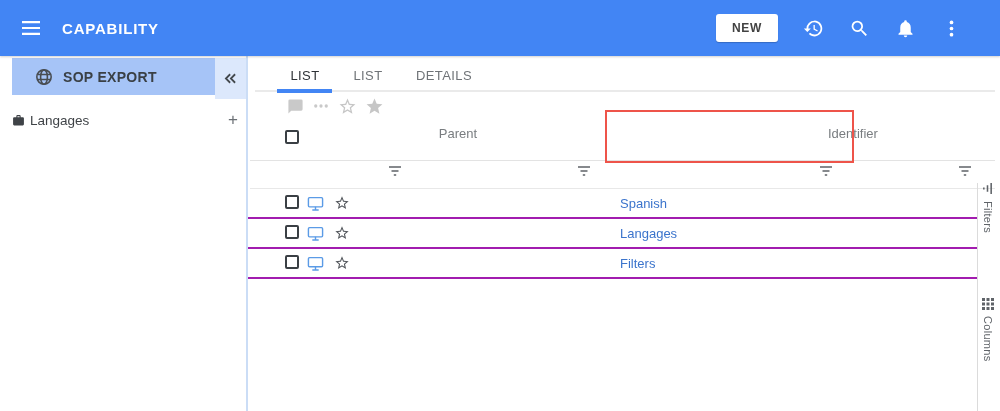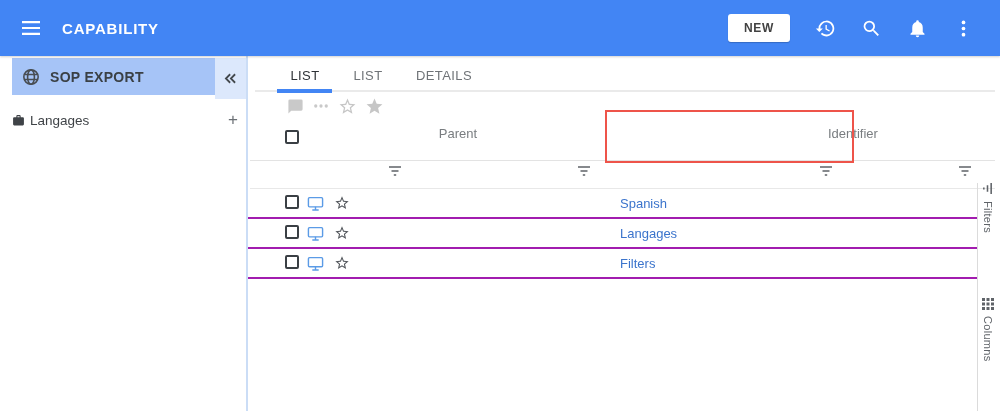--- a/index.html
+++ b/index.html
@@ -6,32 +6,32 @@
   html,body { background:#fff; }
   body { font-family:"Liberation Sans", sans-serif; }
   #canvas { position:relative; width:1000px; height:411px; background:#c4b5fd; overflow:hidden; }
 
   
   .appbar { position:absolute; left:0; top:0; width:1000px; height:56px;
             background:var(--appbar,#4285F4); display:flex; align-items:center;
             box-shadow:0 1px 2px rgba(0,0,0,.18); z-index:20; }
   .appbar .menu-btn { margin-left:22px; width:20px; height:16px; display:flex; align-items:center; cursor:pointer; }
   .app-title { color:#fff; font-size:15px; font-weight:bold; letter-spacing:.8px; margin-left:20px; }
-  .appbar-right { margin-left:auto; display:flex; align-items:center; gap:25px; padding-right:26px; }
+  .appbar-right { margin-left:auto; display:flex; align-items:center; gap:25px; padding-right:38px; }
   .new-btn { background:#fff; border:none; border-radius:3px; width:62px; height:28px;
              font-family:inherit; font-size:12px; font-weight:bold; letter-spacing:.6px;
              color:#424242; cursor:pointer; box-shadow:0 1px 1px rgba(0,0,0,.2); }
   .bar-icon { width:21px; height:21px; display:block; cursor:pointer; }
 
   
   .sidebar { position:absolute; left:0; top:56px; width:248px; height:355px; background:#fff; }
   .sidebar-divider { position:absolute; left:246px; top:56px; width:2px; height:355px;
                      background:var(--divider,#CBDDF6); }
   .band { position:absolute; left:12px; top:2px; width:203px; height:37px;
-          background:var(--band,#A6C4F7); display:flex; align-items:center; padding-left:9px;
+          background:var(--band,#A6C4F7); display:flex; align-items:center; padding-left:22px;
           cursor:pointer; }
   .band-label { font-size:14px; font-weight:bold; color:#3A4045; letter-spacing:.3px; margin-left:9px; }
   .collapse-btn { position:absolute; left:215px; top:2px; width:31px; height:41px;
                   background:var(--band_light,#DCE8FC); display:flex; align-items:center;
                   justify-content:center; cursor:pointer; }
   .tree-item { position:absolute; left:12px; top:52px; width:228px; height:24px;
                display:flex; align-items:center; cursor:pointer; }
   .tree-label { font-size:13.5px; color:#3F4347; margin-left:5px; }
   .tree-add { position:absolute; left:210px; width:22px; text-align:center; font-size:17px;
               font-weight:300; color:#6B7075; cursor:pointer; }

